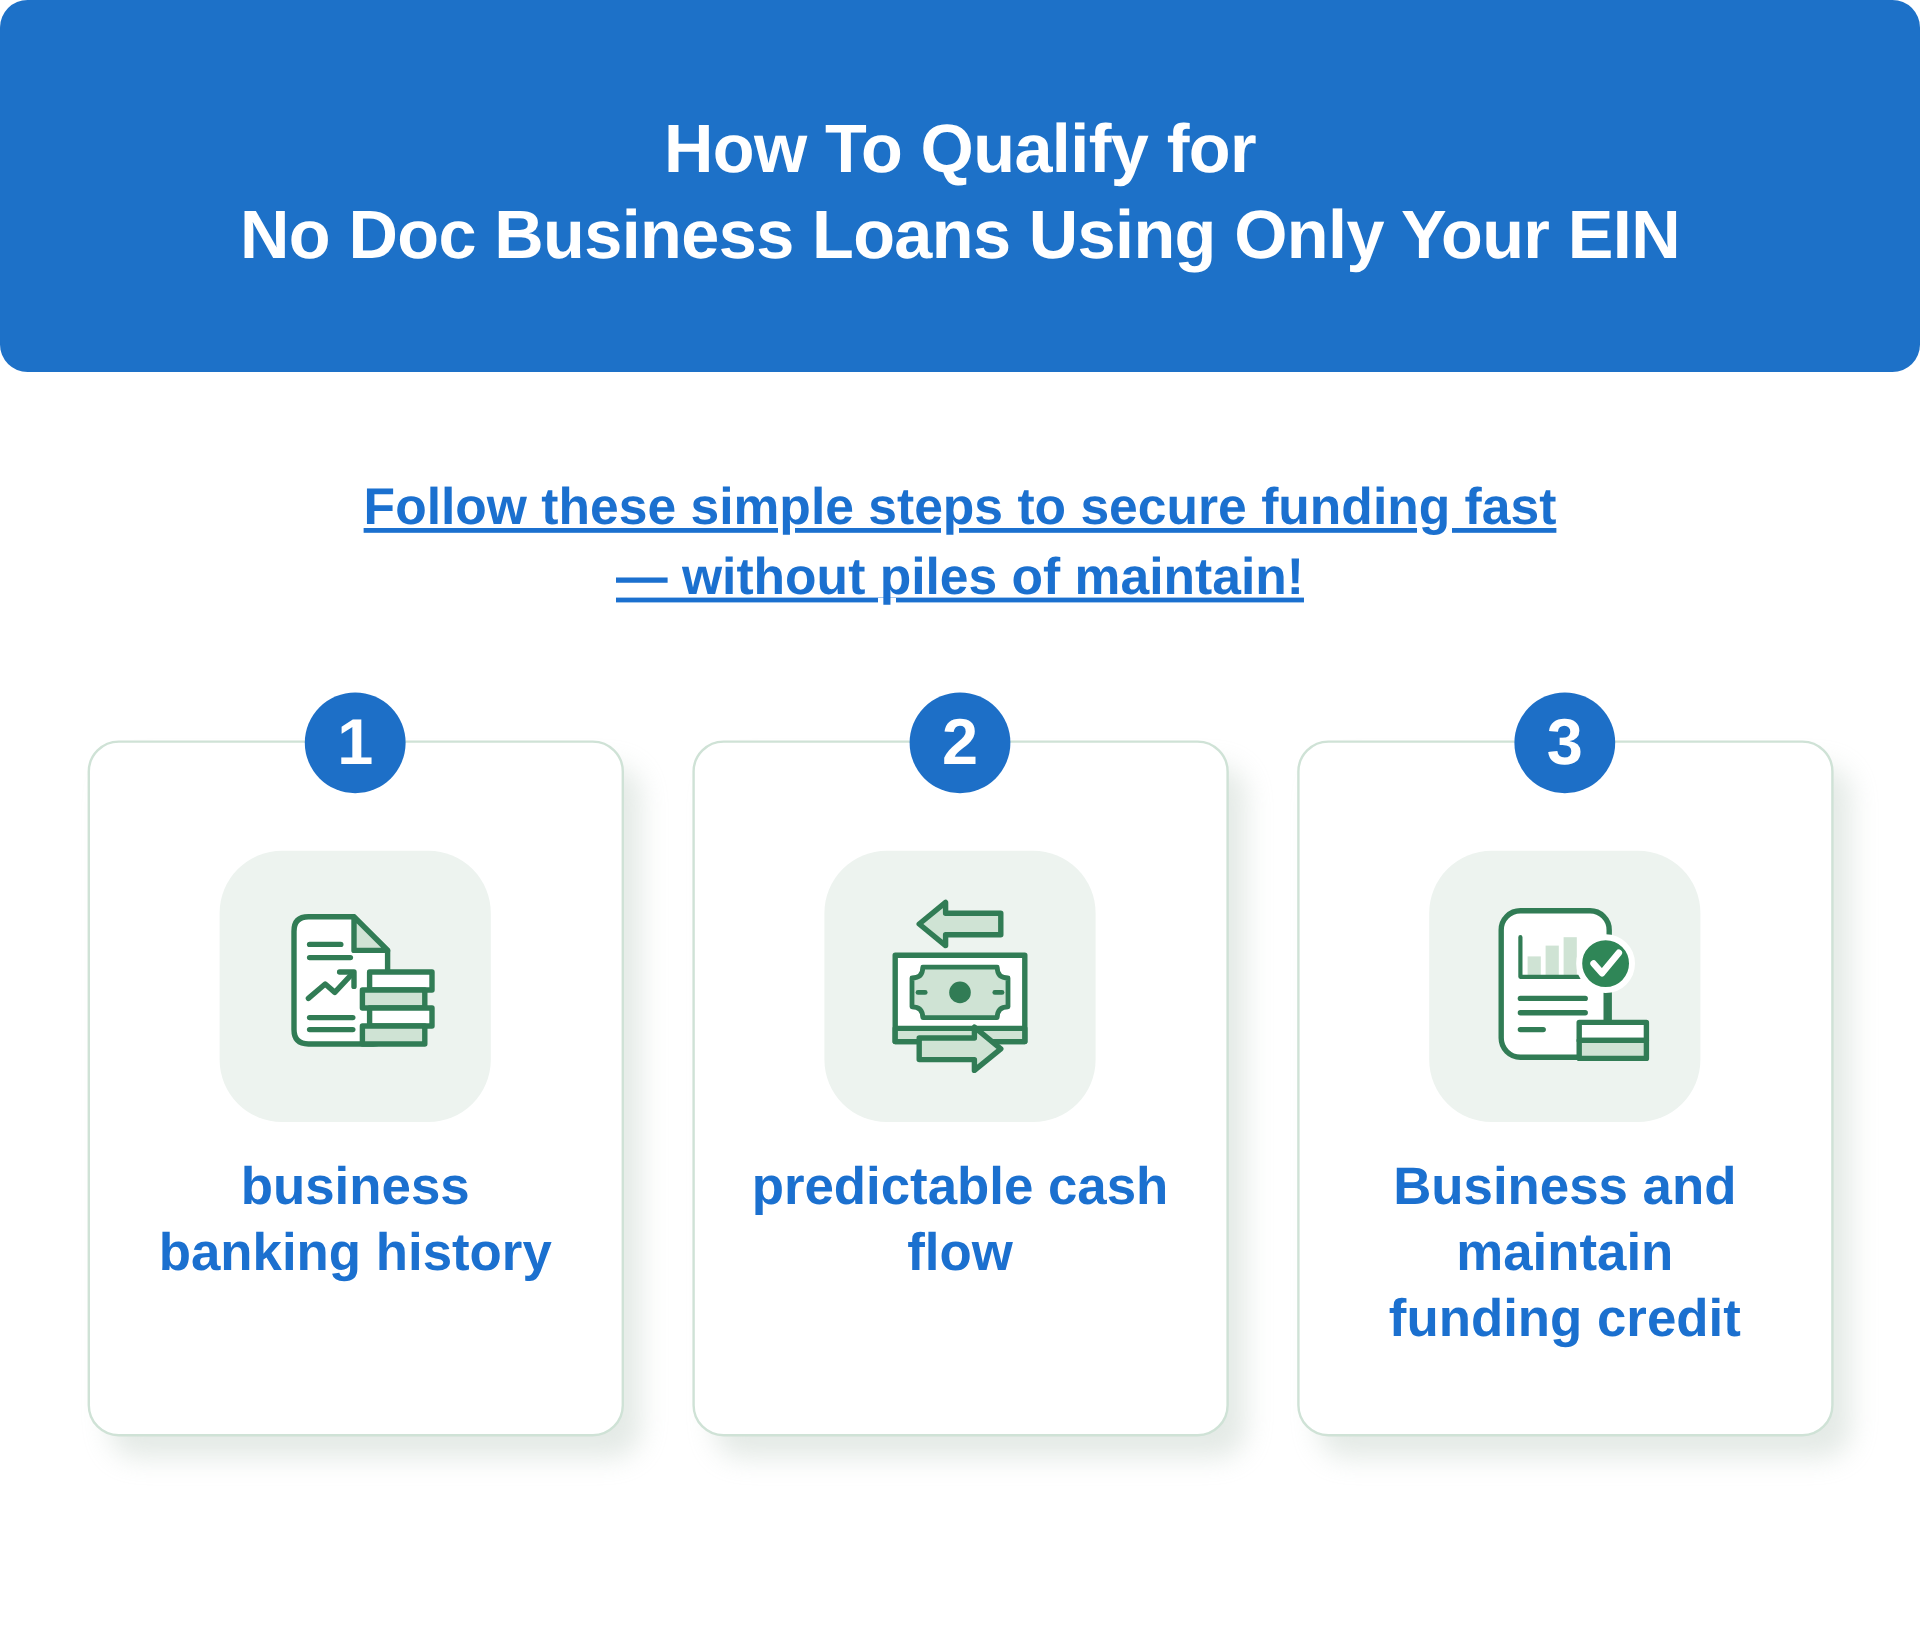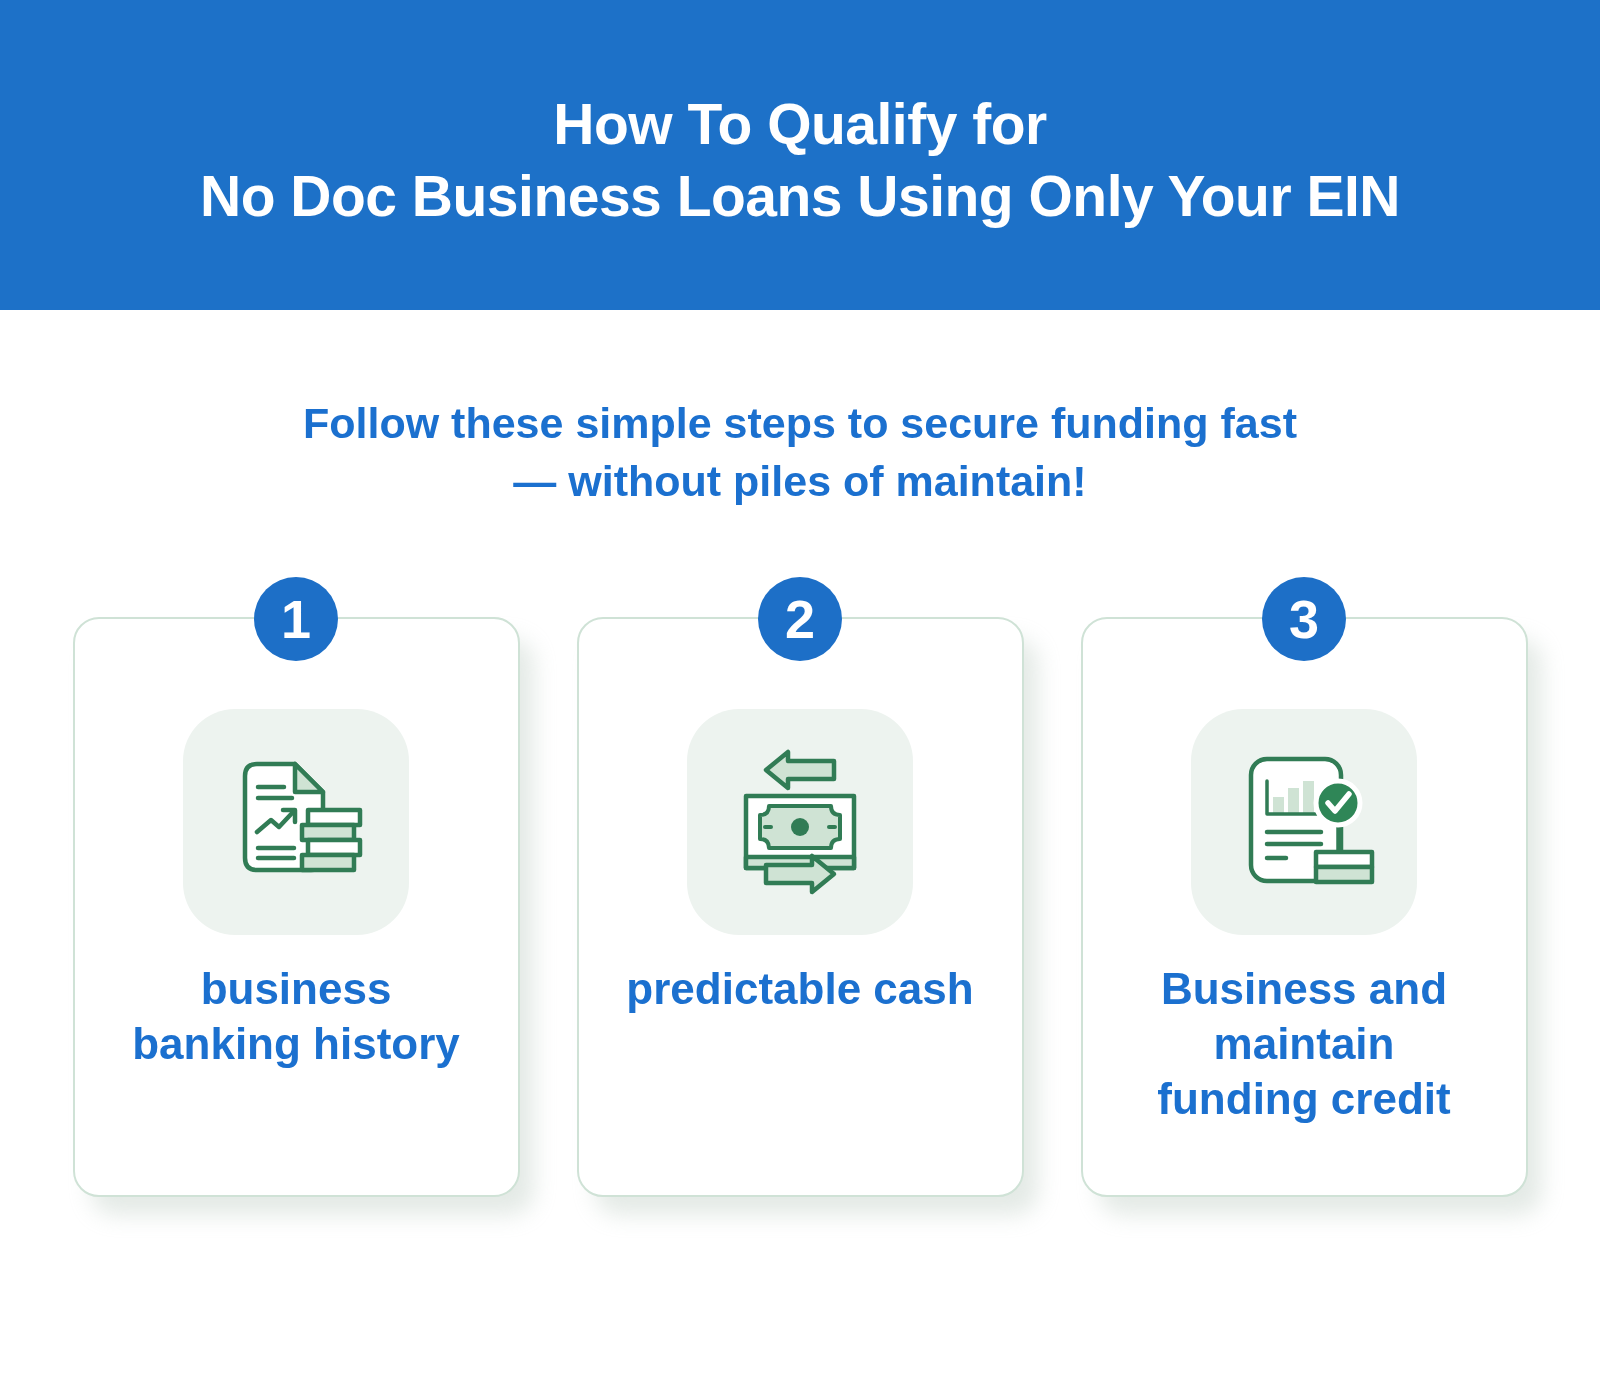--- a/index.html
+++ b/index.html
@@ -7,32 +7,33 @@
   .page {
     width:1600px; height:1373px; position:relative; overflow:hidden;
     background:#ffffff;
     font-family:"Liberation Sans", sans-serif;
   }
   
   .banner {
     width:100%; height:310px; background:#1d71c8;
     display:flex; flex-direction:column; justify-content:center; align-items:center;
     padding-top:10px;
+    border-radius:23px;
   }
   .banner h1 {
     color:#ffffff; font-size:57px; font-weight:800; letter-spacing:-0.5px;
     text-align:center; line-height:1.27;
   }
   .banner h1 span { display:block; }
   
   .subtitle {
     margin-top:84px; text-align:center;
     color:#1b70cf; font-size:43px; font-weight:700; line-height:1.36;
   }
-  .subtitle span { display:block; }
+  .subtitle span { display:block;text-decoration:underline; }
   
   .cards {
     display:flex; justify-content:center; gap:57px; margin-top:106px;
   }
   .card {
     position:relative; width:447px; height:580px;
     background:#ffffff; border:2px solid #cfe2d6; border-radius:26px;
     box-shadow:16px 20px 22px -2px rgba(170,190,178,0.32);
   }
   .badge {
@@ -114,20 +115,21 @@
             <path d="M49 64 H111 Q111 73 120 73 V97 Q111 97 111 106 H49 Q49 97 40 97 V73 Q49 73 49 64 Z" fill="#cfe3d4" stroke-width="4"></path>
             <circle cx="80" cy="85" r="9" fill="#317c55" stroke="none"></circle>
             <path d="M45 85 H51" stroke-width="4" stroke-linecap="round"></path>
             <path d="M109 85 H115" stroke-width="4" stroke-linecap="round"></path>
             <polygon points="114,132 92,114 92,123 46,123 46,141 92,141 92,150" fill="#cfe3d4"></polygon>
           </g>
         </svg>
       </div>
       <h2 class="card-title">
         <span>predictable cash</span>
+        <span>flow</span>
       </h2>
     </section>
 
     <section class="card">
       <div class="badge">
         <span>3</span>
       </div>
       <div class="tile">
         <svg width="160" height="160" viewBox="0 0 160 160">
           <g stroke="#317c55" fill="none" stroke-width="4.5" stroke-linecap="round" stroke-linejoin="round">

